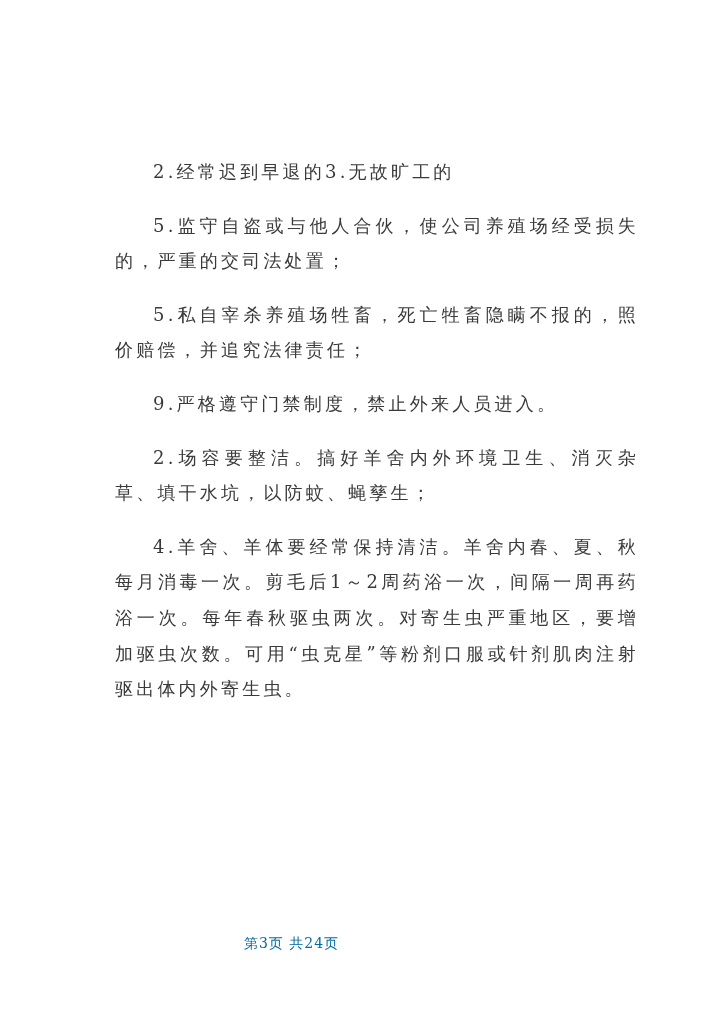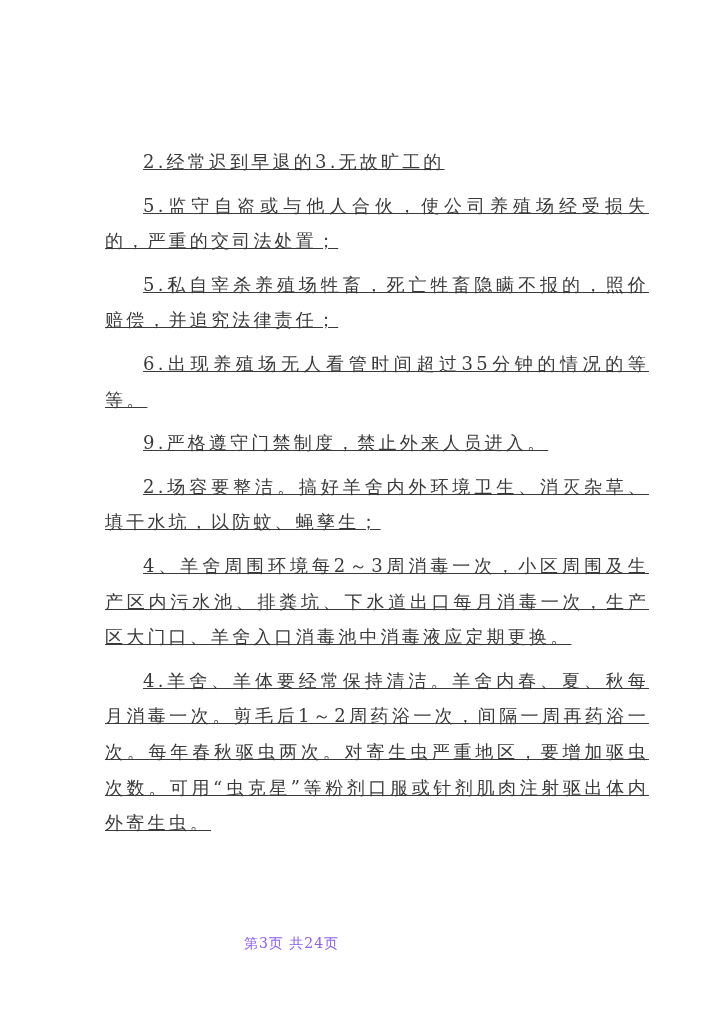--- a/index.html
+++ b/index.html
@@ -7,34 +7,32 @@
       width: 720px; height: 1017px; position: relative; overflow: hidden;
       font-family: "DejaVu Serif", "Liberation Serif", serif;
       color: #3a3a3a;
     }
     .page { position: absolute; left: 0; top: 0; width: 720px; height: 1017px; background: #fff; }
     .body-text {
       position: absolute; left: 97px; top: 136px; width: 560px;
       font-size: 18px; line-height: 35.6px; letter-spacing: 3.2px;
       text-align: justify;
     }
-    .para { margin: 8px; text-indent: 38px; text-decoration: underline; }
+    .para { margin: 18px; text-indent: 38px; }
     .footer {
       position: absolute; left: 0; width: 583px; top: 935px;
-      text-align: center; font-size: 14px; color: #8b5cf6; letter-spacing: 1px;
+      text-align: center; font-size: 14px; color: #0369a1; letter-spacing: 1px;
     }
   </style>
 </head>
 <body>
 
 <div class="page">
   <div class="body-text">
     <p class="para">2.经常迟到早退的3.无故旷工的</p>
     <p class="para">5.监守自盗或与他人合伙，使公司养殖场经受损失的，严重的交司法处置；</p>
     <p class="para">5.私自宰杀养殖场牲畜，死亡牲畜隐瞒不报的，照价赔偿，并追究法律责任；</p>
-    <p class="para">6.出现养殖场无人看管时间超过35分钟的情况的等等。</p>
     <p class="para">9.严格遵守门禁制度，禁止外来人员进入。</p>
     <p class="para">2.场容要整洁。搞好羊舍内外环境卫生、消灭杂草、填干水坑，以防蚊、蝇孳生；</p>
-    <p class="para">4、羊舍周围环境每2～3周消毒一次，小区周围及生产区内污水池、排粪坑、下水道出口每月消毒一次，生产区大门口、羊舍入口消毒池中消毒液应定期更换。</p>
     <p class="para">4.羊舍、羊体要经常保持清洁。羊舍内春、夏、秋每月消毒一次。剪毛后1～2周药浴一次，间隔一周再药浴一次。每年春秋驱虫两次。对寄生虫严重地区，要增加驱虫次数。可用“虫克星”等粉剂口服或针剂肌肉注射驱出体内外寄生虫。</p>
   </div>
   <div class="footer">第3页 共24页</div>
 </div>
 
 </body></html>

